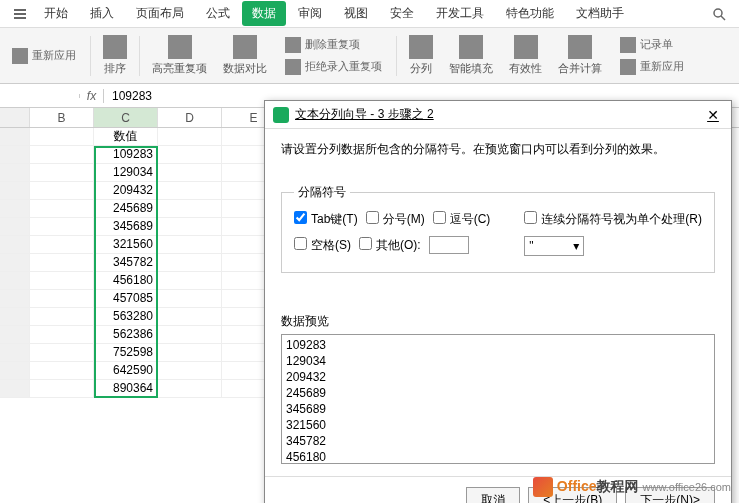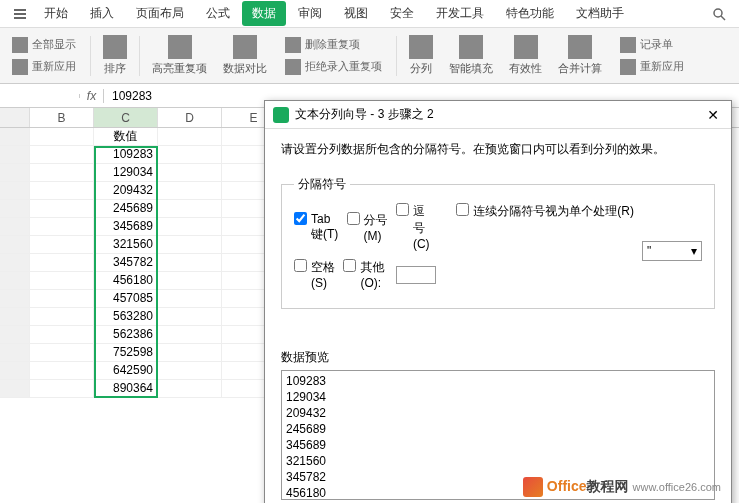--- a/index.html
+++ b/index.html
@@ -33,44 +33,44 @@
     
     .cells { position: relative; }
     .row { display: flex; height: 18px; }
     .cell { width: 64px; height: 18px; border-right: 1px solid #eee; border-bottom: 1px solid #eee; padding: 0 4px; font-size: 12px; line-height: 17px; text-align: right; }
     .cell.rh { width: 30px; background: #f0f0f0; text-align: center; color: #666; }
     .cell.header-cell { text-align: center; font-weight: normal; }
     
     .selection { position: absolute; border: 2px solid #1aaa5d; pointer-events: none; }
     
     .dialog { position: absolute; left: 264px; top: 100px; width: 468px; background: #fff; border: 1px solid #888; box-shadow: 2px 2px 8px rgba(0,0,0,0.3); }
-    .dialog-title { display: flex; align-items: center; height: 28px; padding: 0 8px; border-bottom: 1px solid #ddd; }
+    .dialog-title { display: flex; align-items: center; height: 28px; padding: 0 8px; border-bottom: 1px solid #ddd; text-decoration: underline; }
     .dialog-title-icon { width: 16px; height: 16px; background: #1aaa5d; border-radius: 3px; margin-right: 6px; }
     .dialog-close { margin-left: auto; width: 20px; text-align: center; cursor: pointer; font-size: 14px; }
     .dialog-body { padding: 12px 16px; }
-    .dialog-desc { margin-bottom: 18px; }
+    .dialog-desc { margin-bottom: 26px; }
     
     .fieldset { border: 1px solid #ccc; padding: 10px 12px; margin-bottom: 10px; }
     .fieldset-legend { font-size: 12px; padding: 0 4px; }
     .delim-row { display: flex; align-items: center; gap: 8px; margin-bottom: 8px; }
     .chk { display: flex; gap: 4px; }
     .chk input { width: 13px; height: 13px; }
     .other-input { width: 40px; height: 18px; border: 1px solid #999; }
-    .right-col { margin-left: auto; display: flex; flex-direction: row; gap: 8px; }
+    .right-col { margin-left: auto; display: flex; flex-direction: column; gap: 8px; }
     .quote-row { display: flex; align-items: center; gap: 6px; }
     .quote-select { width: 60px; height: 20px; border: 1px solid #999; padding: 0 4px; display: flex; align-items: center; justify-content: space-between; }
     
     .preview-label { margin: 40px 0 4px 0; }
     .preview-box { border: 1px solid #999; height: 130px; overflow-y: scroll; background: #fff; padding: 2px 4px; }
     .preview-line { font-size: 12px; line-height: 16px; }
     
     .dialog-buttons { display: flex; justify-content: flex-end; gap: 8px; padding: 10px 16px; border-top: 1px solid #ddd; }
     .dlg-btn { padding: 4px 14px; border: 1px solid #999; background: #f5f5f5; cursor: pointer; font-size: 12px; }
     
-    .watermark { position: absolute; right: 18px; bottom: 6px; display: flex; align-items: center; gap: 4px; font-size: 14px; font-weight: bold; color: #444; pointer-events: none; }
+    .watermark { position: absolute; right: 8px; bottom: 6px; display: flex; align-items: center; gap: 4px; font-size: 14px; font-weight: bold; color: #444; pointer-events: none; }
     .watermark .o-icon { width: 20px; height: 20px; background: linear-gradient(135deg,#e74c3c,#e67e22); border-radius: 3px; }
     .watermark .url { font-size: 11px; color: #888; font-weight: normal; }
     .orange { color: #e67e22; }
     
     svg.icon-svg { width: 16px; height: 16px; }
   </style>
 </head>
 <body>
 
 <div class="menubar">
@@ -98,24 +98,20 @@
         <circle cx="7" cy="7" r="4" fill="none" stroke="#666" stroke-width="1.5"></circle>
         <line x1="10" y1="10" x2="14" y2="14" stroke="#666" stroke-width="1.5"></line>
       </svg>
   </div>
 </div>
 
 <div class="ribbon">
   <div class="ribbon-group">
     <div class="ribbon-btn">
         <span class="ribbon-icon"></span>
-        <span>全部显示</span>
-      </div>
-    <div class="ribbon-btn">
-        <span class="ribbon-icon"></span>
         <span>重新应用</span>
       </div>
   </div>
   <div class="ribbon-sep"></div>
   <div class="ribbon-btn-large">
     <span class="ribbon-icon ribbon-icon-lg"></span>
     <span>排序</span>
   </div>
   <div class="ribbon-sep"></div>
   <div class="ribbon-btn-large">

